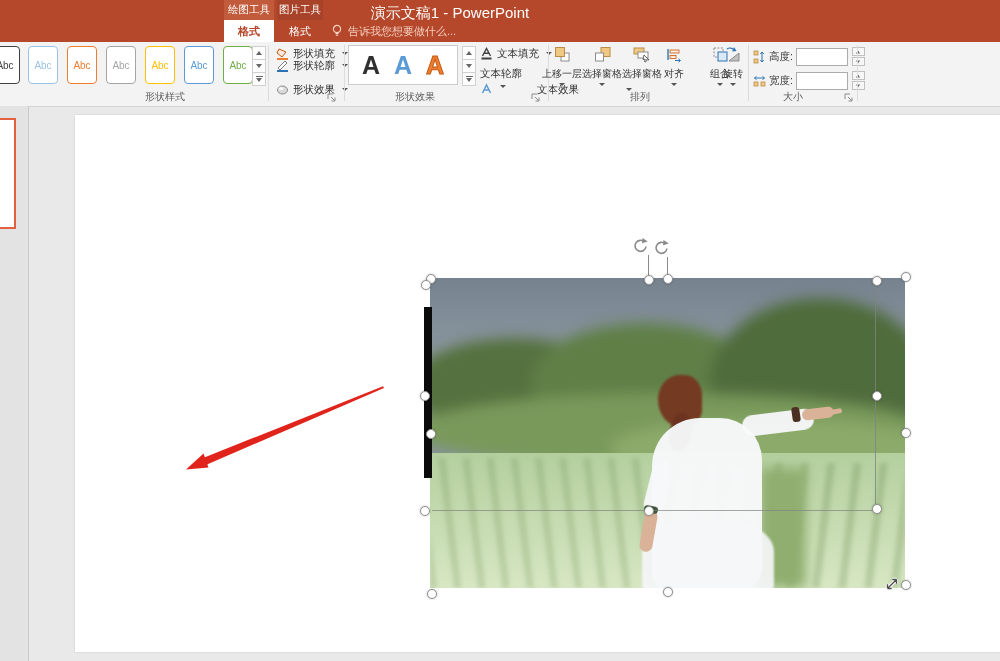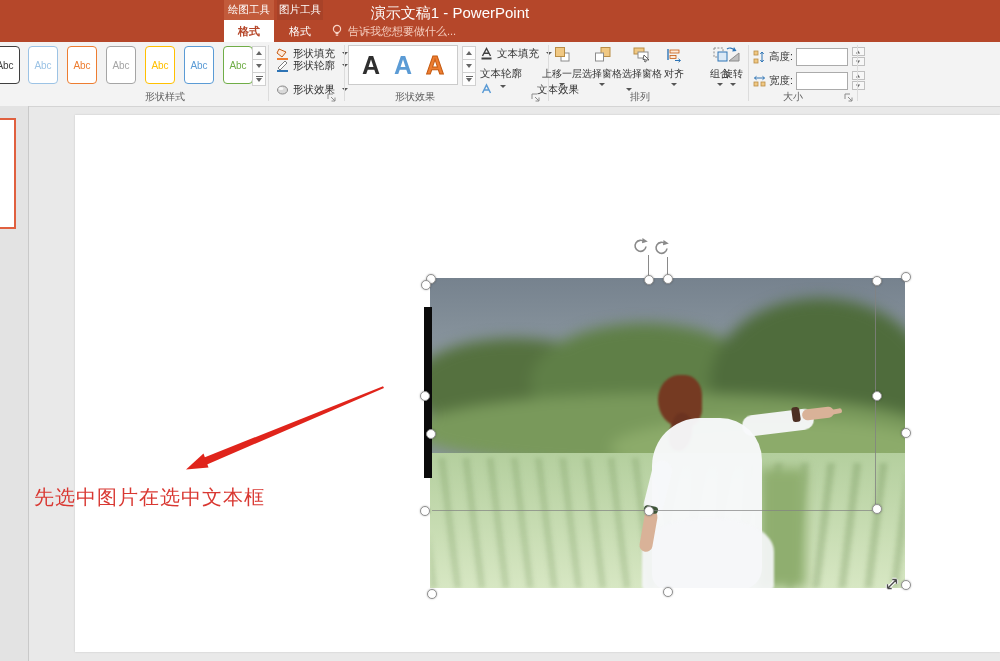--- a/index.html
+++ b/index.html
@@ -398,19 +398,18 @@
   <div class="abs handle" style="left:876px;top:395px;"></div>
   <div class="abs handle" style="left:424px;top:510px;"></div>
   <div class="abs handle" style="left:648px;top:510px;"></div>
   <div class="abs handle" style="left:876px;top:508px;"></div>
 
   <svg class="abs" style="left:884px;top:576px;" width="16" height="16" viewBox="0 0 16 16">
     <path d="M3.5 12.5 L12.5 3.5 M3.5 12.5 h4.2 M3.5 12.5 v-4.2 M12.5 3.5 h-4.2 M12.5 3.5 v4.2" stroke="#fff" stroke-width="3.4" fill="none"></path>
     <path d="M3.5 12.5 L12.5 3.5 M3.5 12.5 h4.2 M3.5 12.5 v-4.2 M12.5 3.5 h-4.2 M12.5 3.5 v4.2" stroke="#4d4d4d" stroke-width="1.4" fill="none"></path>
   </svg>
 
-  <div class="abs note">先选中图片在选中文本框</div>
   <svg class="abs" style="left:150px;top:370px;" width="260" height="120" viewBox="0 0 260 120">
     <polygon points="233,16.2 234,18 53.5,96 50.5,89" fill="#e0241b"></polygon>
     <polygon points="36,99.5 53.5,83.5 58.5,97.5" fill="#e0241b"></polygon>
   </svg>
 
 </div>
 
 </body></html>

